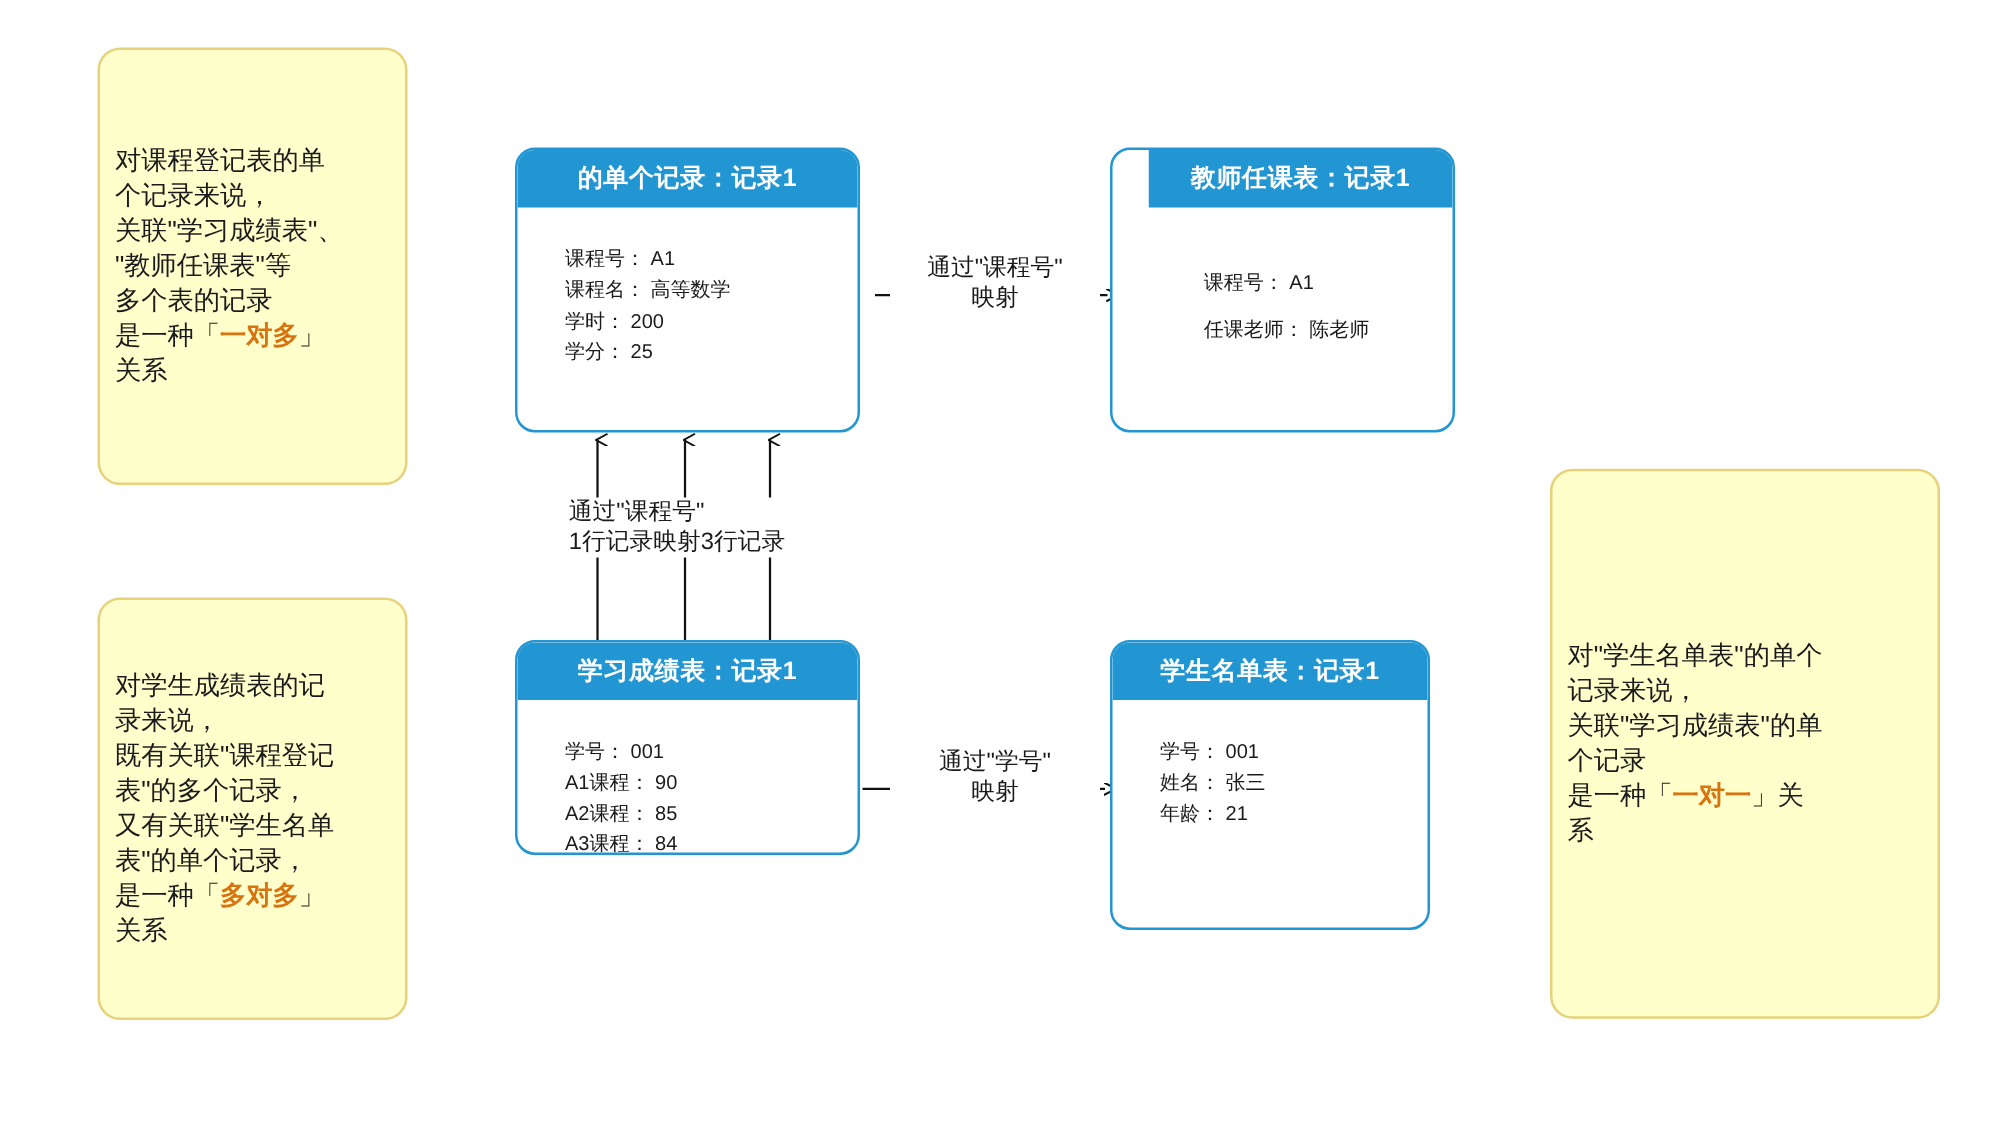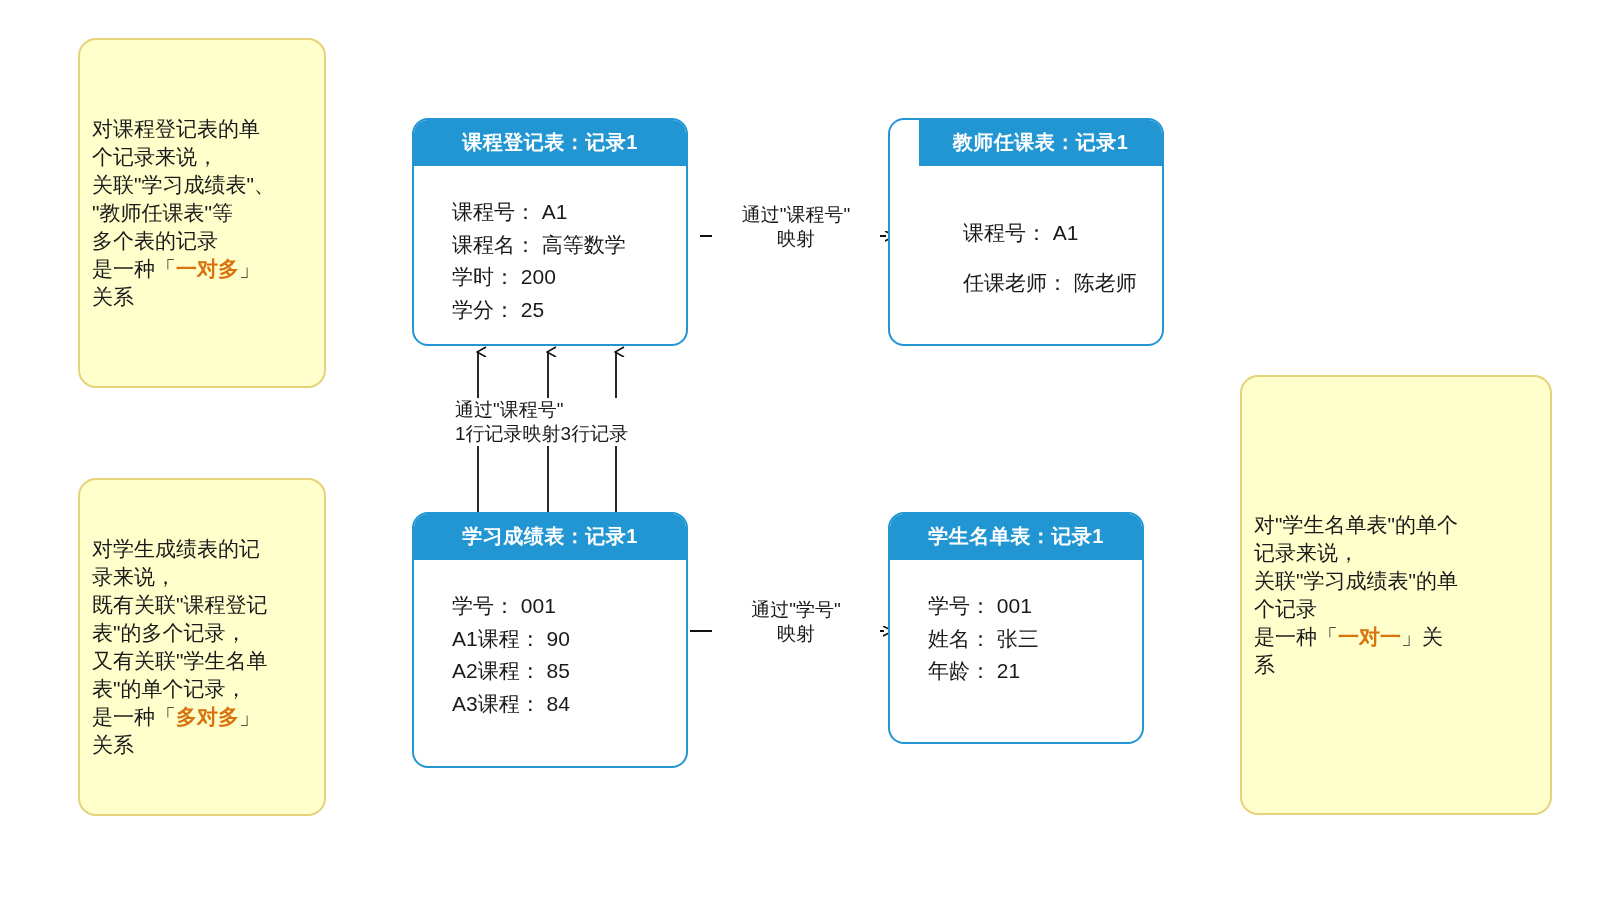--- a/index.html
+++ b/index.html
@@ -60,31 +60,31 @@
     font-size: 20px;
     font-weight: bold;
     text-align: center;
     padding: 9px 4px 10px 4px;
     letter-spacing: 0.5px;
     flex: 0 0 auto;
   }
   .card-body {
     flex: 1 1 auto;
     padding: 30px 0 0 38px;
-    font-size: 21px;
+    font-size: 16px;
     line-height: 1.55;
     color: #1a1a1a;
     border-radius: 20px;
   }
   .card-body.spaced { line-height: 2.4; padding-top: 42px; padding-left: 44px; }
   .field { white-space: pre; }
 
   #card-course   { left: 412px; top: 118px; width: 276px; height: 228px; }
   #card-teacher  { left: 888px; top: 118px; width: 276px; height: 228px; padding-left: 29px; }
-  #card-grades   { left: 412px; top: 512px; width: 276px; height: 256px; }
+  #card-grades   { left: 412px; top: 512px; width: 276px; height: 172px; }
   #card-students { left: 888px; top: 512px; width: 256px; height: 232px; }
 
   
   #connectors {
     position: absolute;
     left: 0; top: 0;
     width: 1600px; height: 900px;
   }
 
   
@@ -169,21 +169,21 @@
 <div class="note" id="note-one-to-one">
   <div class="note-text"><span>对"学生名单表"的单个</span>
 <span>记录来说，</span>
 <span>关联"学习成绩表"的单</span>
 <span>个记录</span>
 <span>是一种「</span><span class="hl">一对一</span><span>」关</span>
 <span>系</span></div>
 </div>
 
 <div class="card" id="card-course">
-  <div class="card-header">课程登记表：记录1</div>
+  <div class="card-header">的单个记录：记录1</div>
   <div class="card-body">
     <div class="field">课程号： A1</div>
     <div class="field">课程名： 高等数学</div>
     <div class="field">学时： 200</div>
     <div class="field">学分： 25</div>
   </div>
 </div>
 
 <div class="card" id="card-teacher">
   <div class="card-header">教师任课表：记录1</div>

